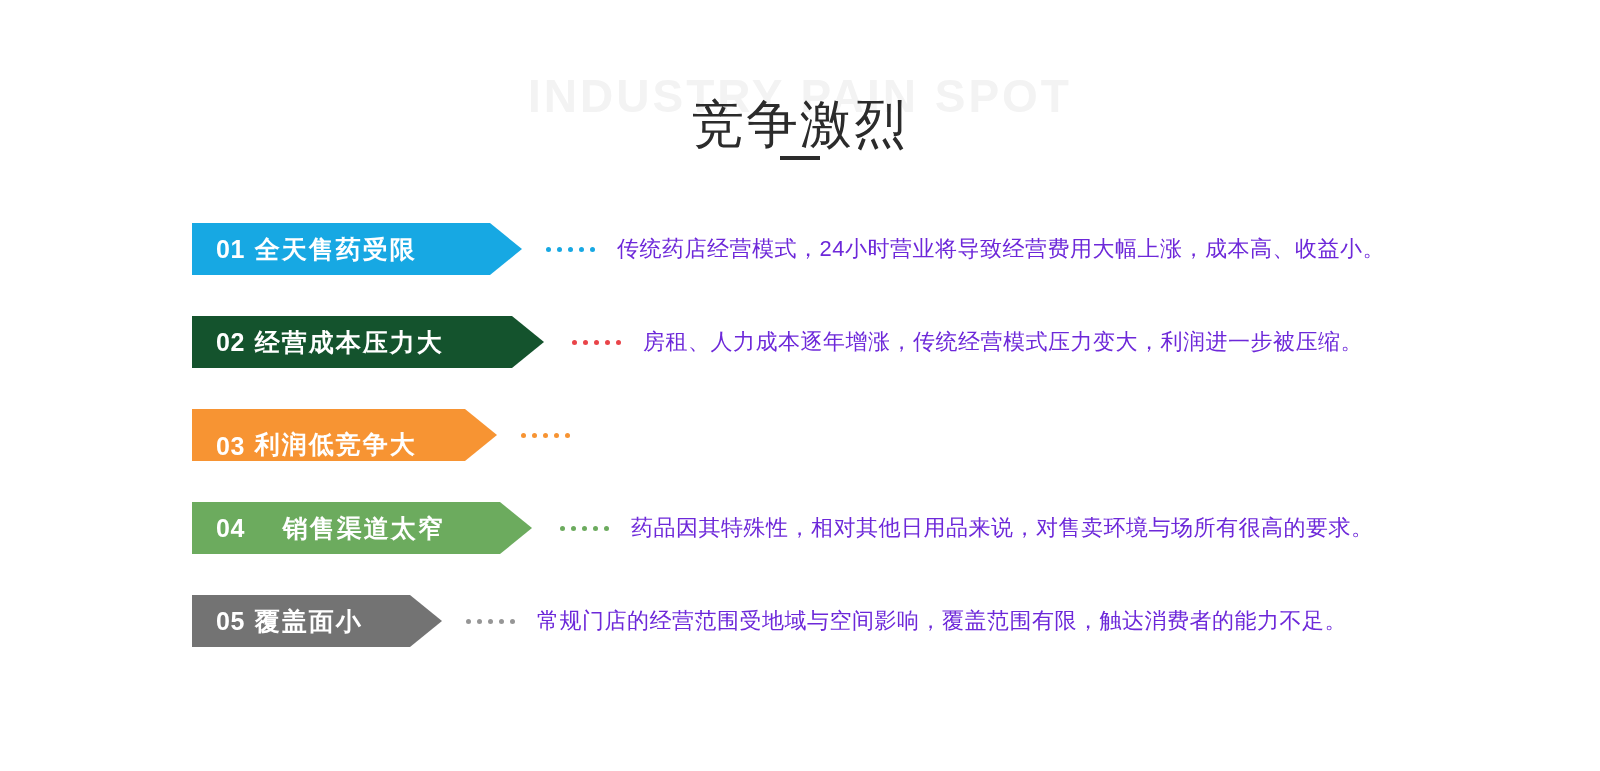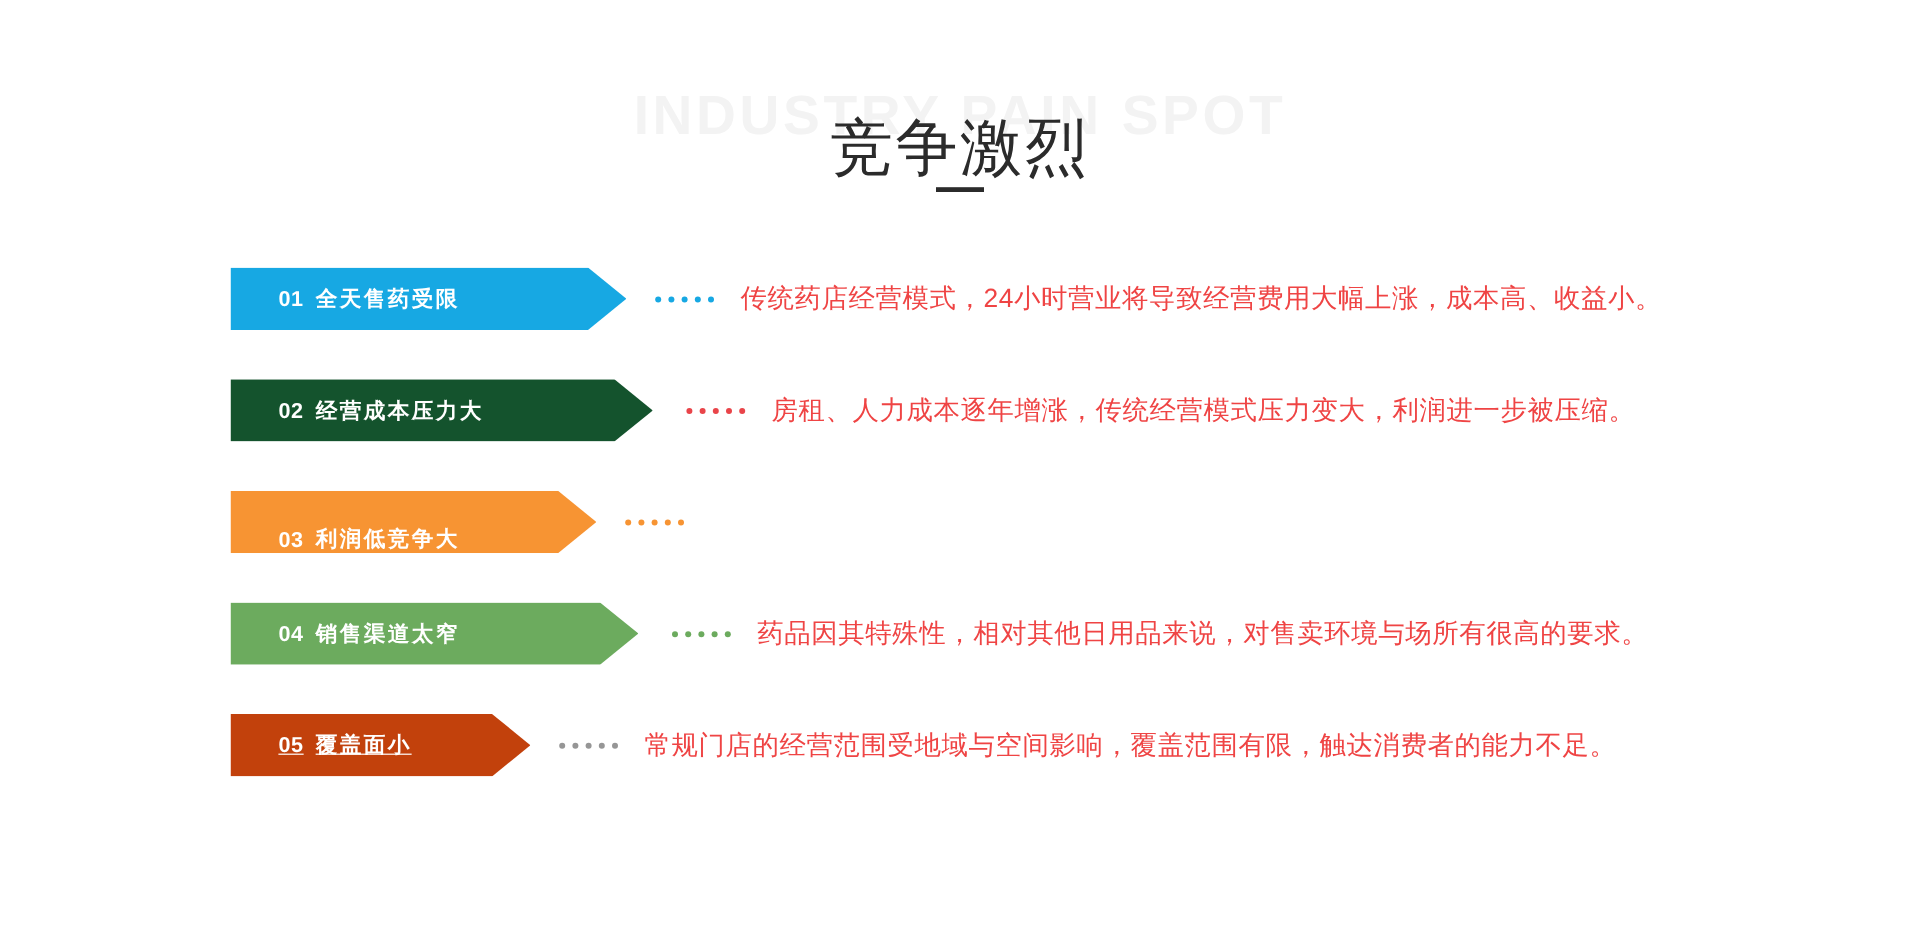--- a/index.html
+++ b/index.html
@@ -74,24 +74,24 @@
     align-items: center;
   }
   .row:last-child { margin-bottom: 0; }
 
   .tag {
     position: relative;
     height: 52px;
     display: flex;
     align-items: center;
     box-sizing: border-box;
-    padding-left: 40px;
+    padding-left: 24px;
     padding-right: 46px;
     color: #ffffff;
-    font-size: 18px;
+    font-size: 25px;
     font-weight: 700;
     letter-spacing: 1.5px;
     white-space: nowrap;
     -webkit-clip-path: polygon(0 0, calc(100% - 32px) 0, 100% 50%, calc(100% - 32px) 100%, 0 100%);
     clip-path: polygon(0 0, calc(100% - 32px) 0, 100% 50%, calc(100% - 32px) 100%, 0 100%);
   }
   .tag .num {
     font-weight: 700;
     margin-right: 10px;
     letter-spacing: 0.5px;
@@ -112,31 +112,31 @@
     display: block;
     width: 5px;
     height: 5px;
     border-radius: 50%;
     margin-right: 6px;
   }
   .dots span:last-child { margin-right: 0; }
 
   .desc {
     font-size: 22px;
-    color: #ef4444;
+    color: #6d28d9;
     letter-spacing: 0.5px;
     white-space: nowrap;
     line-height: 30px;
   }
 
   
   .row-1 .tag { width: 330px; }
   .row-2 .tag { width: 352px; }
   .row-3 .tag { width: 305px; }
-  .row-4 .tag { width: 340px; }
+  .row-4 .tag { width: 340px; gap: 28px; }
   .row-5 .tag { width: 250px; }
 
   .row-1 .dots { margin-left: 24px; margin-right: 22px; }
   .row-2 .dots { margin-left: 28px; margin-right: 22px; }
   .row-3 .dots { margin-left: 24px; margin-right: 22px; }
   .row-4 .dots { margin-left: 28px; margin-right: 22px; }
   .row-5 .dots { margin-left: 24px; margin-right: 22px; }
 </style>
 </head>
 <body>
@@ -202,21 +202,21 @@
       <span style="background: rgb(108, 171, 94);"></span>
         <span style="background: rgb(108, 171, 94);"></span>
         <span style="background: rgb(108, 171, 94);"></span>
         <span style="background: rgb(108, 171, 94);"></span>
         <span style="background: rgb(108, 171, 94);"></span>
     </div>
     <div class="desc">药品因其特殊性，相对其他日用品来说，对售卖环境与场所有很高的要求。</div>
   </div>
 
   <div class="row row-5">
-    <div class="tag" style="background: #c2410c; text-decoration: underline;">
+    <div class="tag" style="background: #737373;">
       <span class="num">05</span>
       <span class="label">覆盖面小</span>
     </div>
     <div class="dots">
       <span style="background: rgb(150, 150, 150);"></span>
         <span style="background: rgb(150, 150, 150);"></span>
         <span style="background: rgb(150, 150, 150);"></span>
         <span style="background: rgb(150, 150, 150);"></span>
         <span style="background: rgb(150, 150, 150);"></span>
     </div>

